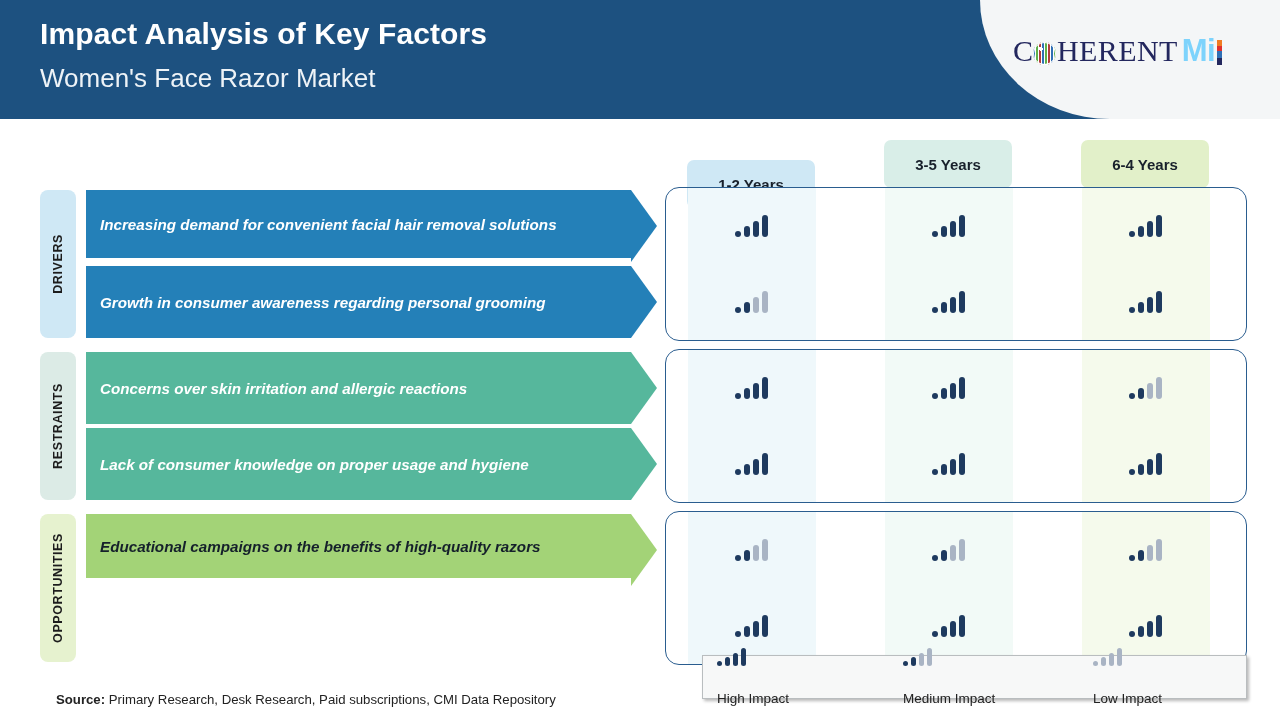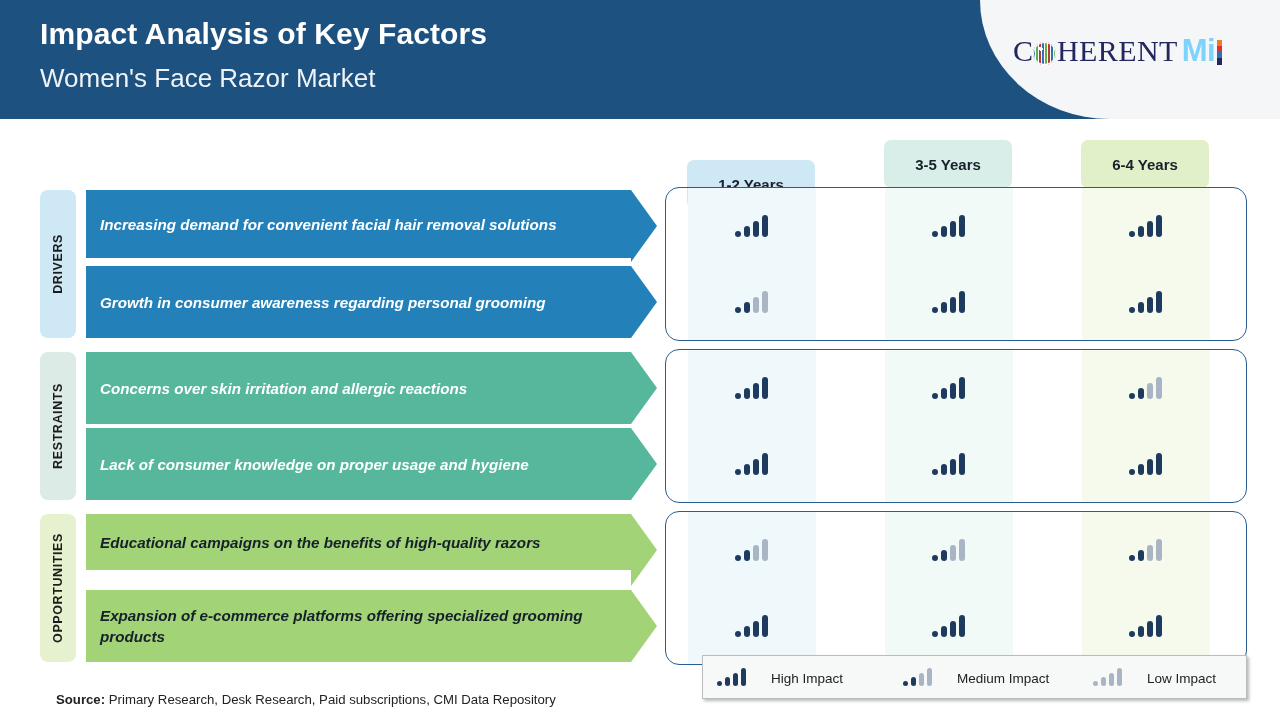--- a/index.html
+++ b/index.html
@@ -124,21 +124,21 @@
   .on  { background: #1e3a5f; }
   .off { background: #a9b4c4; }
 
   
   .legend {
     position: absolute; left: 702px; top: 655px; width: 545px; height: 44px;
     background: #f7f8f8; border: 1.2px solid #b9bdbf;
     box-shadow: 2px 2px 3px rgba(0,0,0,.28);
     display: flex; align-items: center;
   }
-  .legend-item { display: flex; align-items: flex-end; gap: 25px; }
+  .legend-item { display: flex; align-items: flex-start; gap: 25px; flex-direction: column; }
   .legend-item .bars { height: 18px; }
   .legend-item .bar { width: 5px; }
   .legend-item .bar.b1 { height: 5px; }
   .legend-item .bar.b2 { height: 9px; }
   .legend-item .bar.b3 { height: 13px; }
   .legend-item .bar.b4 { height: 18px; }
   .legend-label { font-size: 13.5px; color: #222222; white-space: nowrap; }
 
   
   .source {
@@ -321,21 +321,21 @@
         </div>
       </div>
       <div class="band" style="top: 321px; height: 154px;">
         <div class="colband" style="left: 22px; background: rgb(239, 248, 251);"></div>
         <div class="colband" style="left: 219px; background: rgb(242, 250, 247);"></div>
         <div class="colband" style="left: 416px; background: rgb(245, 250, 236);"></div>
       </div>
       <div class="cat-tab" style="top: 324px; height: 148px; background: rgb(230, 242, 207);">
         <span>OPPORTUNITIES</span>
       </div>
-      <div class="arrow-row" style="top: 324px; height: 56px;">
+      <div class="arrow-row" style="top: 324px; height: 64px;">
         <div class="arrow">
           <div class="arrow-body" style="background: rgb(163, 211, 119);"></div>
           <div class="arrow-tip" style="border-top: 36px solid transparent; border-bottom: 36px solid transparent; border-left: 26px solid rgb(163, 211, 119);"></div>
           <div class="arrow-label" style="color: rgb(21, 32, 43);">Educational campaigns on the benefits of high-quality razors</div>
         </div>
       </div>
       <div class="cell" style="left: 687px; top: 324px; height: 72px;">
         <div class="bars">
           <div class="bar b1 on"></div>
           <div class="bar b2 on"></div>
@@ -352,27 +352,20 @@
         </div>
       </div>
       <div class="cell" style="left: 1081px; top: 324px; height: 72px;">
         <div class="bars">
           <div class="bar b1 on"></div>
           <div class="bar b2 on"></div>
           <div class="bar b3 off"></div>
           <div class="bar b4 off"></div>
         </div>
       </div>
-      <div class="arrow-row" style="top: 400px; height: 72px;">
-        <div class="arrow">
-          <div class="arrow-body" style="background: rgb(163, 211, 119);"></div>
-          <div class="arrow-tip" style="border-top: 36px solid transparent; border-bottom: 36px solid transparent; border-left: 26px solid rgb(163, 211, 119);"></div>
-          <div class="arrow-label" style="color: rgb(21, 32, 43);">Expansion of e-commerce platforms offering specialized grooming products</div>
-        </div>
-      </div>
       <div class="cell" style="left: 687px; top: 400px; height: 72px;">
         <div class="bars">
           <div class="bar b1 on"></div>
           <div class="bar b2 on"></div>
           <div class="bar b3 on"></div>
           <div class="bar b4 on"></div>
         </div>
       </div>
       <div class="cell" style="left: 884px; top: 400px; height: 72px;">
         <div class="bars">

